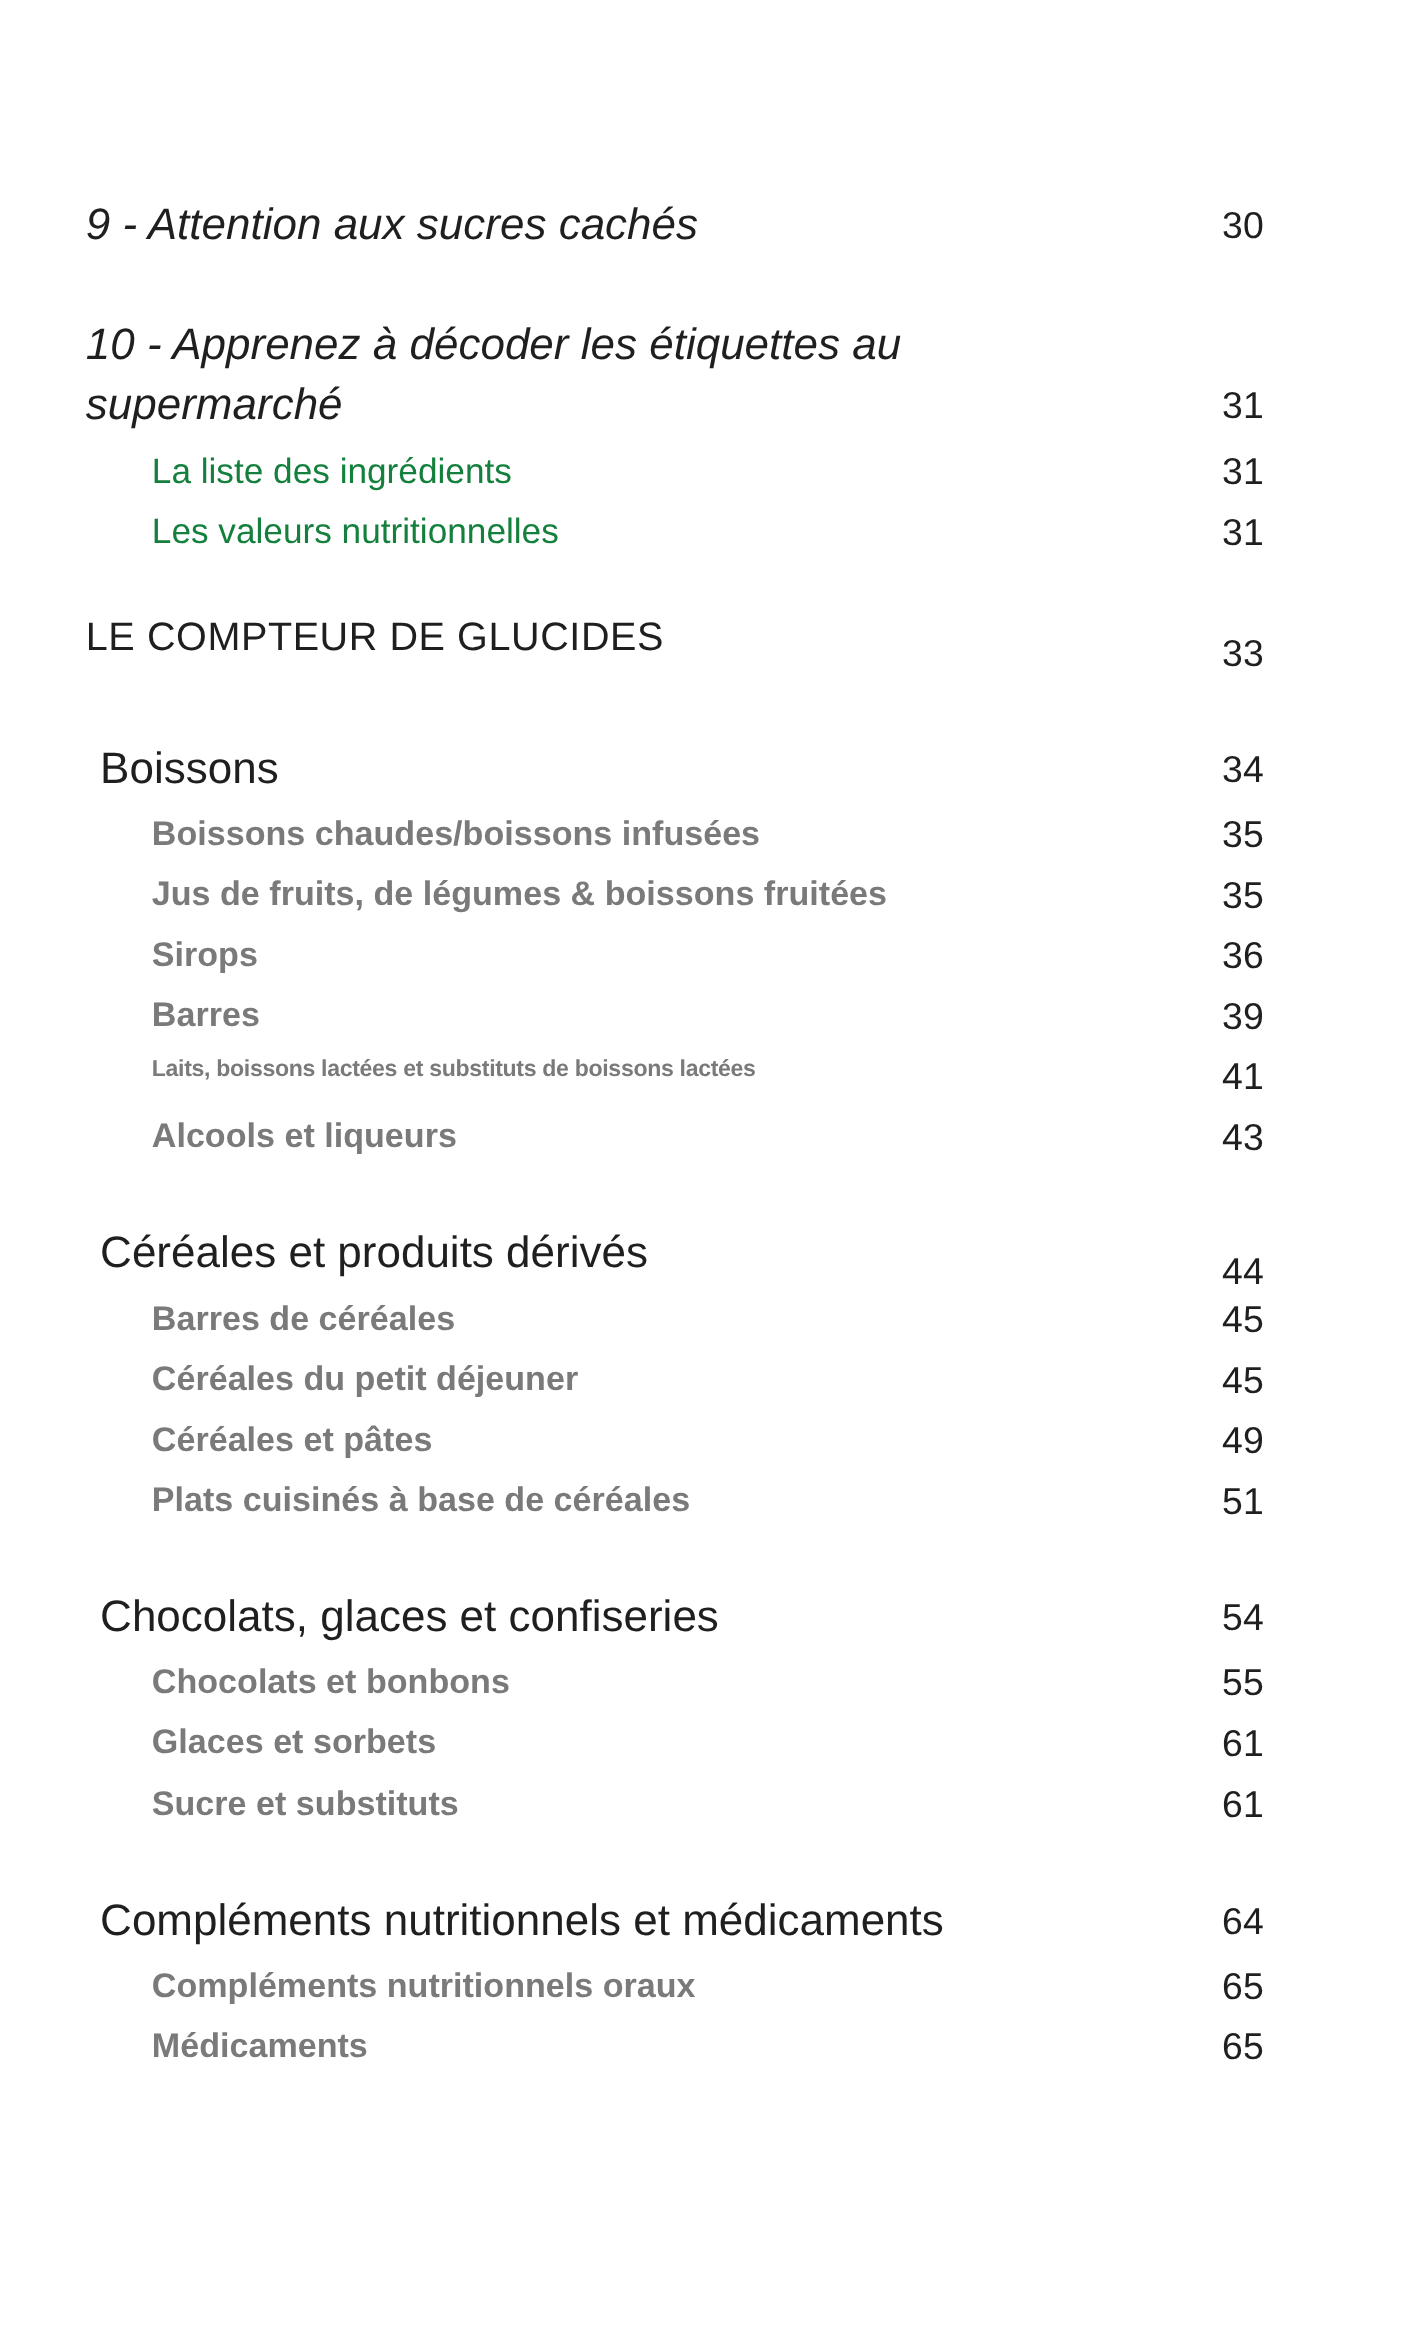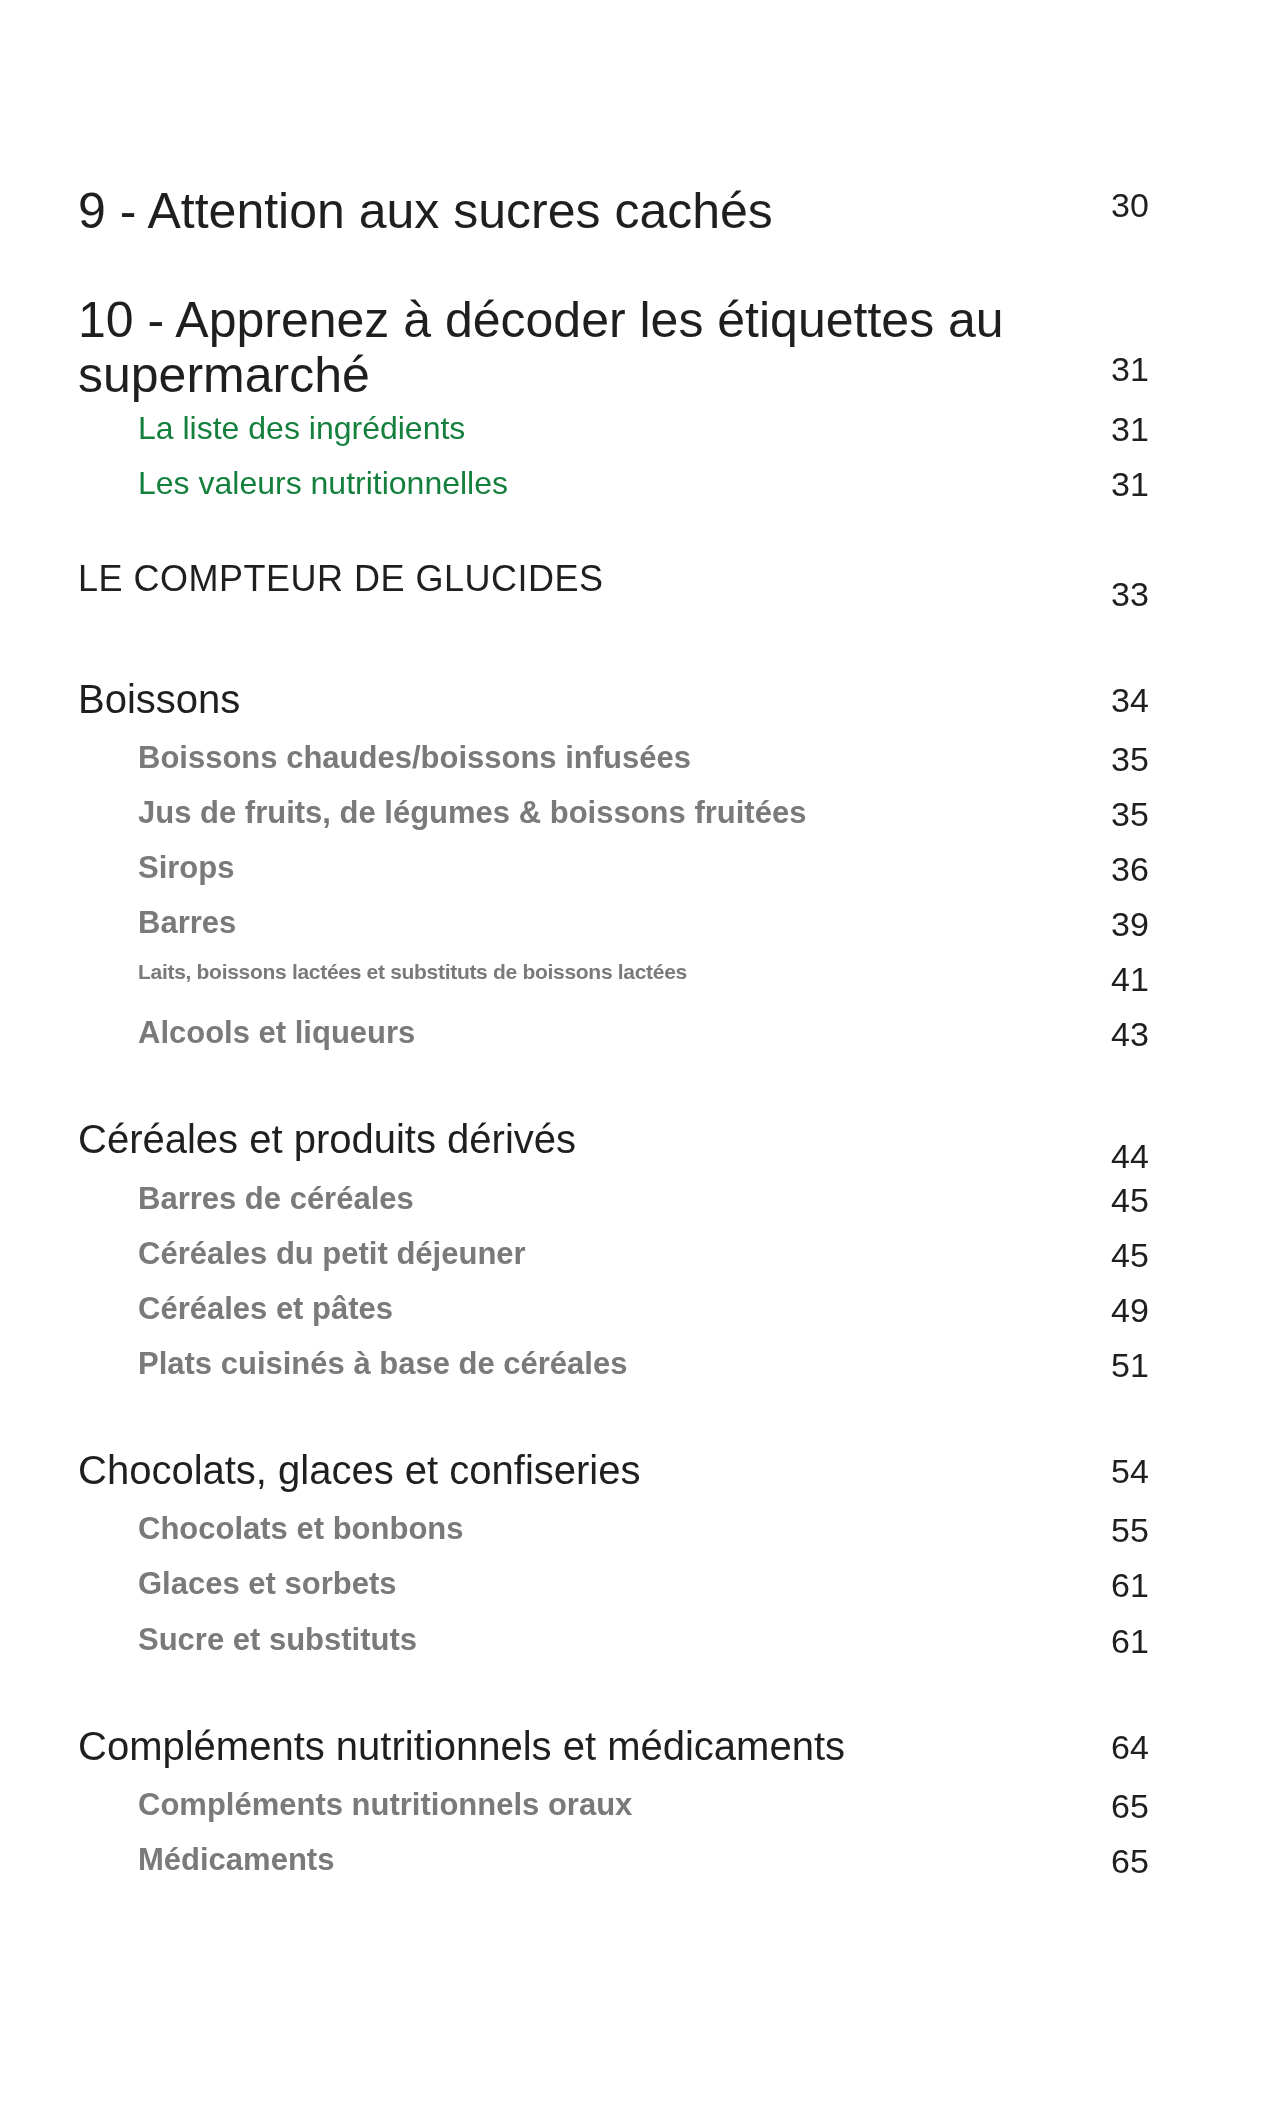--- a/index.html
+++ b/index.html
@@ -1,25 +1,25 @@
 <!DOCTYPE html>
 <html><head>
 <meta charset="utf-8">
 <style>
   html, body { margin:0; padding:0; background:#ffffff; }
   body { width:1285px; height:2125px; position:relative; overflow:hidden;
          font-family:"Liberation Sans", sans-serif; color:#1f1f1f; }
   .row { position:absolute; left:78px; width:1070px; }
   .row .t { position:absolute; left:0; white-space:nowrap; }
   .row .p { position:absolute; left:1033px; white-space:nowrap; font-size:34px; color:#1f1f1f; }
-  .chapter .t { font-size:50px; }
+  .chapter .t { font-size:40px;font-style:italic; }
   .chapter .p { }
   .subsoft .t { left:60px; font-size:32px; color:#15803d; }
   .big .t { font-size:36px; letter-spacing:0.5px; }
-  .section .t { font-size:40px; }
+  .section .t { font-size:40px;margin-left:13px; }
   .subbold .t { left:60px; font-size:31px; font-weight:bold; color:#7a7a7a; }
 </style>
 </head>
 <body>
 
 <div>
 
   <div class="row chapter" style="top:182px">
     <span class="t">9 - Attention aux sucres cachés</span>
     <span class="p" style="top:4px">30</span>

